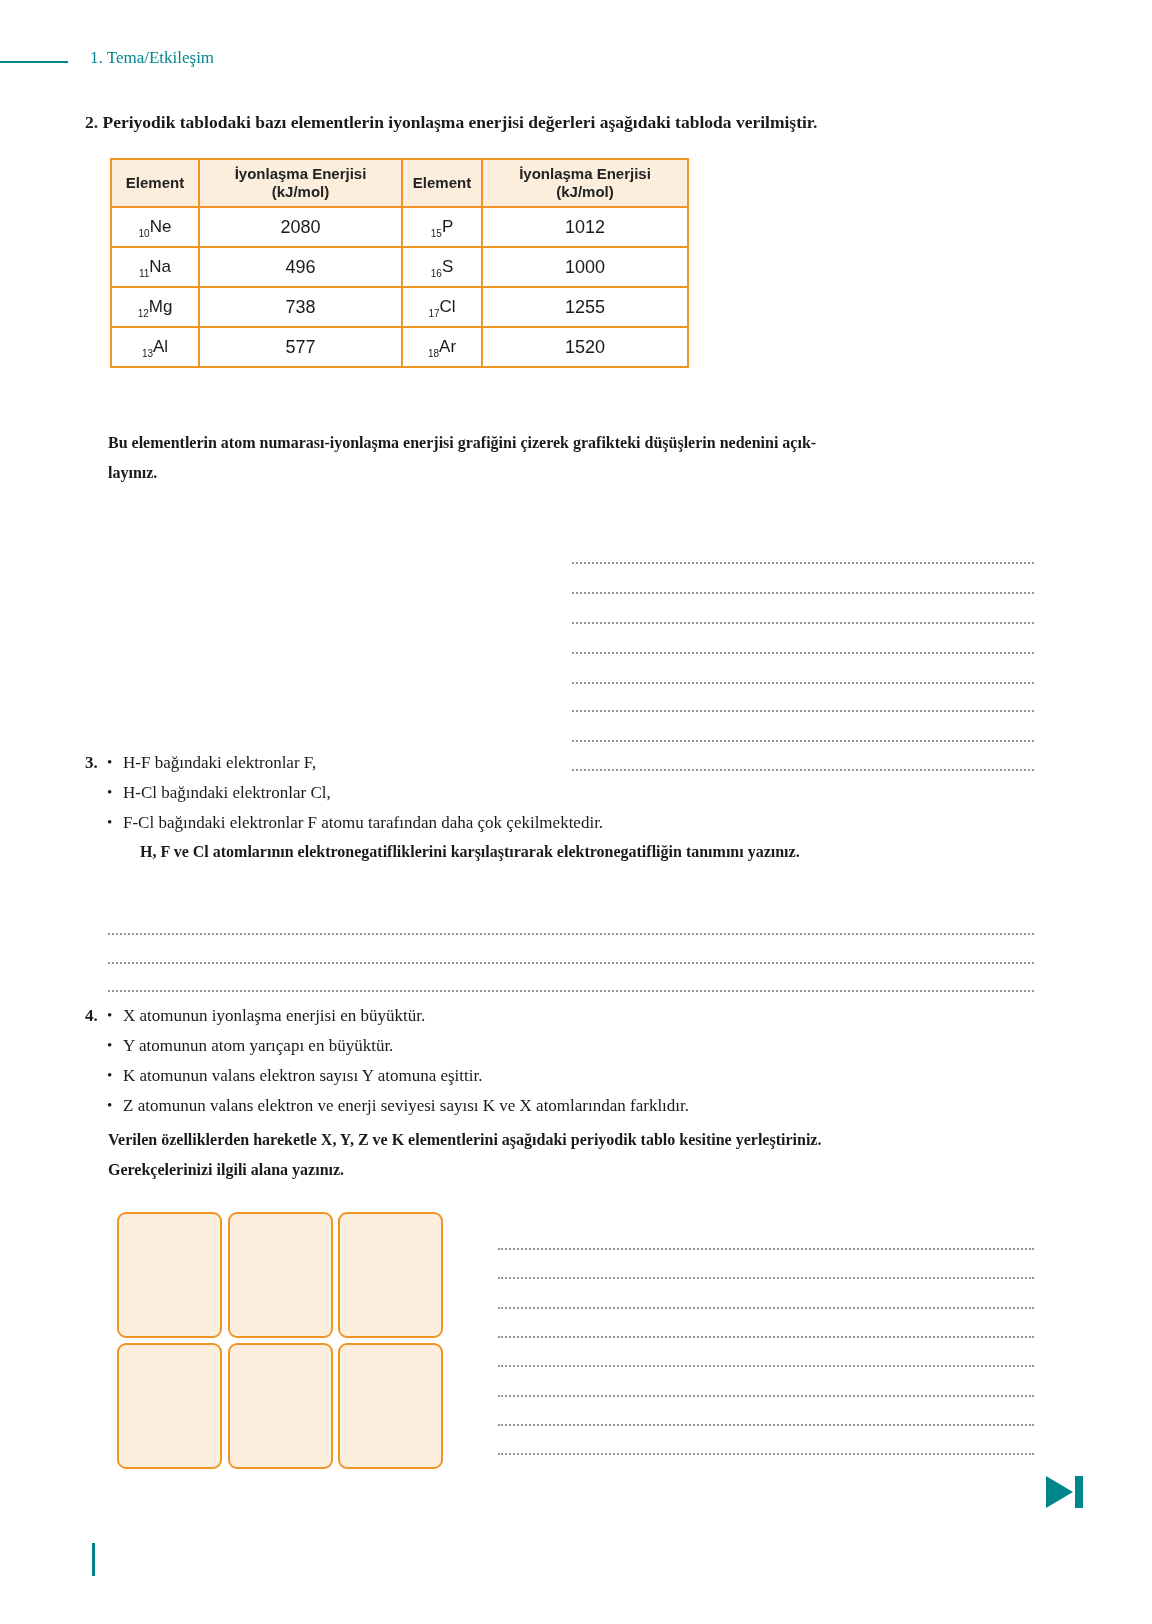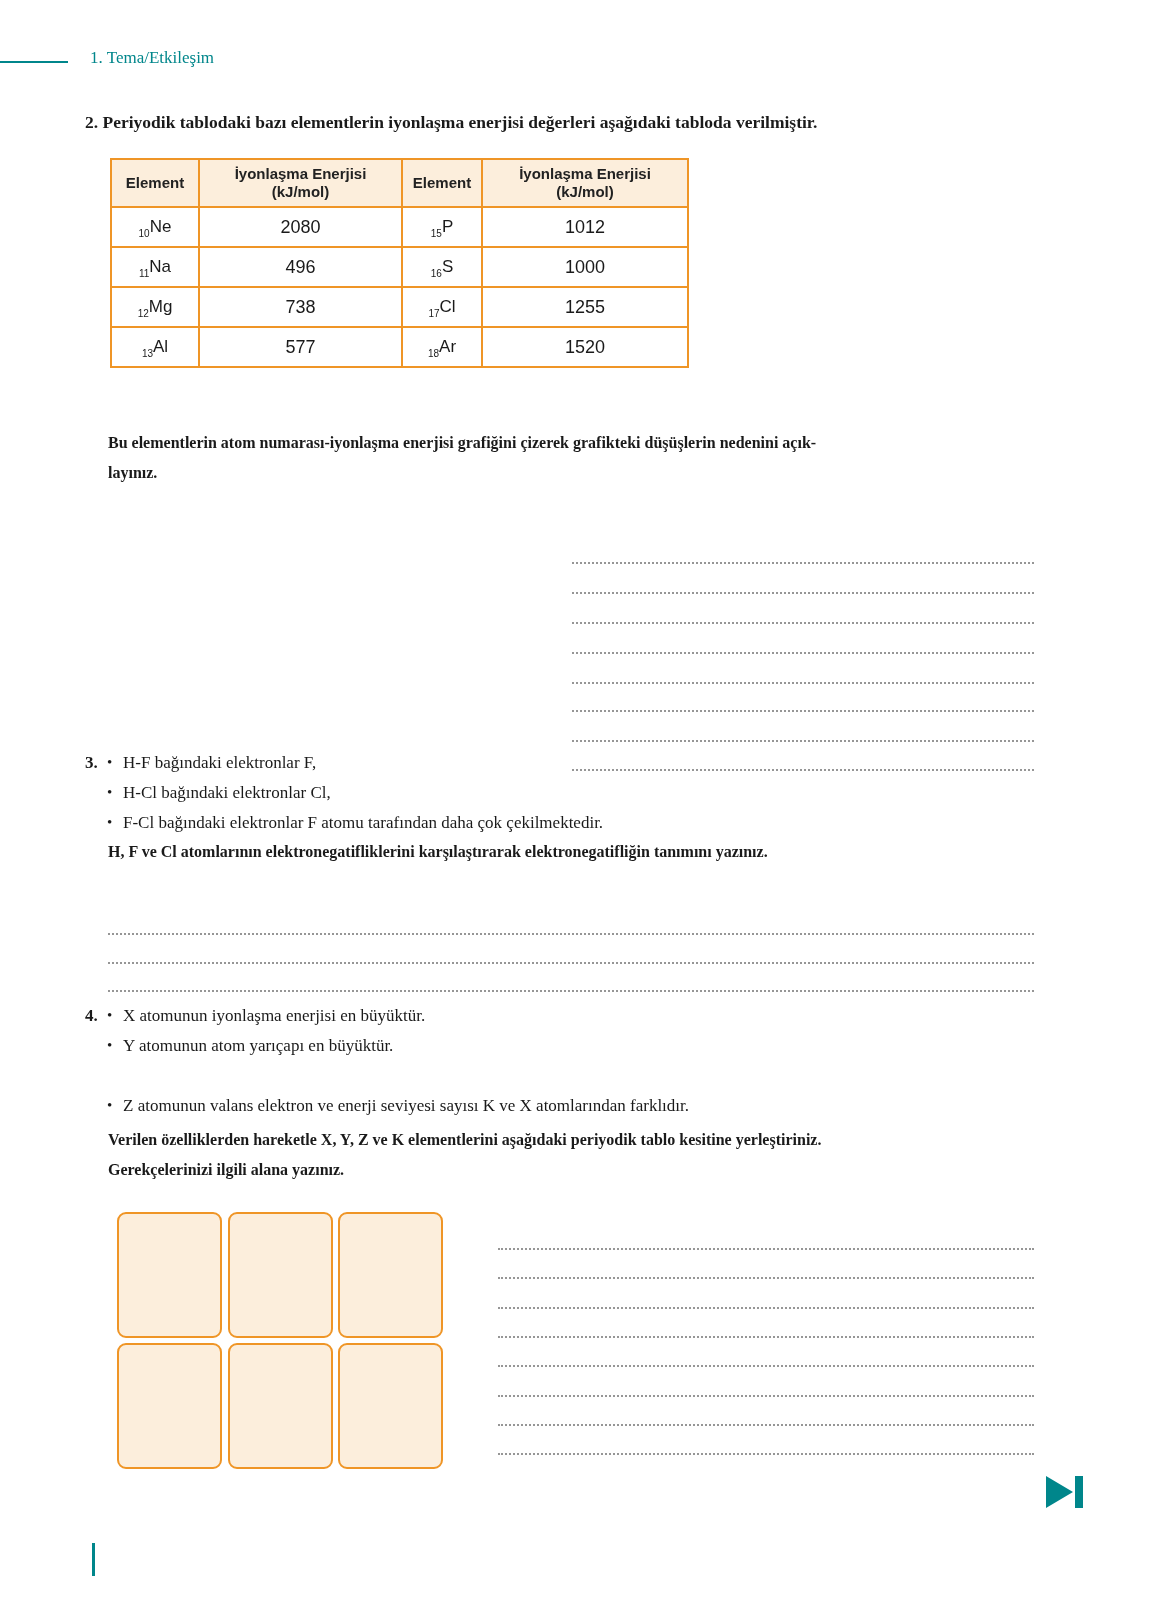--- a/index.html
+++ b/index.html
@@ -121,34 +121,37 @@
   </div>
   <div class="bullet-line" style="top:753px;">
     <span class="bullet-dot">•</span><span>H-F bağındaki elektronlar F,</span>
   </div>
   <div class="bullet-line" style="top:783px;">
     <span class="bullet-dot">•</span><span>H-Cl bağındaki elektronlar Cl,</span>
   </div>
   <div class="bullet-line" style="top:813px;">
     <span class="bullet-dot">•</span><span>F-Cl bağındaki elektronlar F atomu tarafından daha çok çekilmektedir.</span>
   </div>
-  <div class="bold-line" style="top:843px;">H, F ve Cl atomlarının elektronegatifliklerini karşılaştırarak elektronegatifliğin tanımını yazınız.</div>
+  <div class="bold-line" style="top:843px;margin-left:32px;">H, F ve Cl atomlarının elektronegatifliklerini karşılaştırarak elektronegatifliğin tanımını yazınız.</div>
 
   <div class="rule rule-q3" style="top:933px;"></div>
   <div class="rule rule-q3" style="top:962px;"></div>
   <div class="rule rule-q3" style="top:990px;"></div>
 
   <div class="bullet-line" style="left:85px;top:1006px;">
     <span class="q-num">4.</span>
   </div>
   <div class="bullet-line" style="top:1006px;">
     <span class="bullet-dot">•</span><span>X atomunun iyonlaşma enerjisi en büyüktür.</span>
   </div>
   <div class="bullet-line" style="top:1036px;">
     <span class="bullet-dot">•</span><span>Y atomunun atom yarıçapı en büyüktür.</span>
+  </div>
+  <div class="bullet-line" style="top:1066px;">
+    <span class="bullet-dot">•</span><span>K atomunun valans elektron sayısı Y atomuna eşittir.</span>
   </div>
   <div class="bullet-line" style="top:1096px;">
     <span class="bullet-dot">•</span><span>Z atomunun valans elektron ve enerji seviyesi sayısı K ve X atomlarından farklıdır.</span>
   </div>
   <div class="bold-line" style="top:1131px;">Verilen özelliklerden hareketle X, Y, Z ve K elementlerini aşağıdaki periyodik tablo kesitine yerleştiriniz.</div>
   <div class="bold-line" style="top:1161px;">Gerekçelerinizi ilgili alana yazınız.</div>
 
   <div class="pcell" style="left:117px;top:1212px;"></div>
   <div class="pcell" style="left:228px;top:1212px;"></div>
   <div class="pcell" style="left:338px;top:1212px;"></div>

